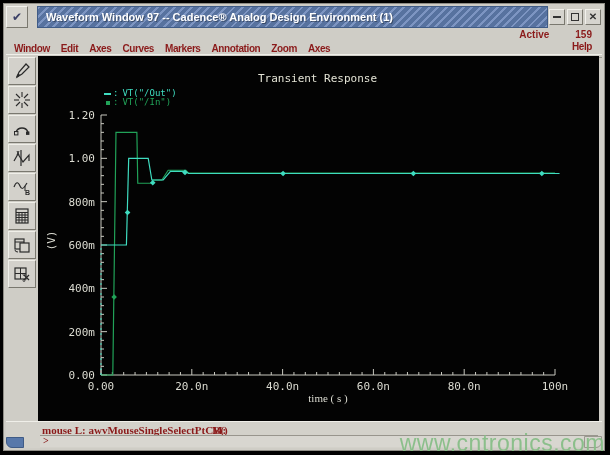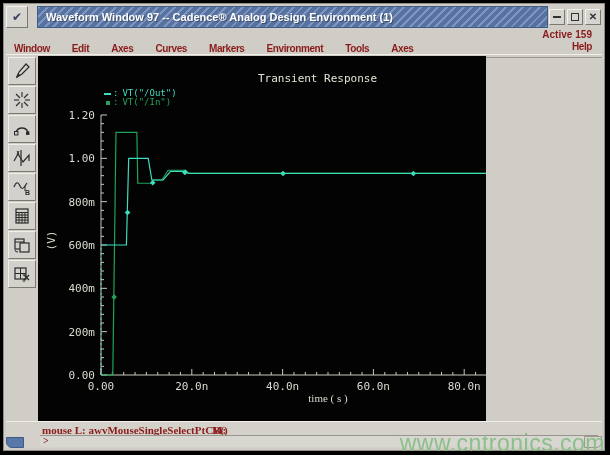--- a/index.html
+++ b/index.html
@@ -30,37 +30,37 @@
   .winbtn{
     width:16px;height:16px;margin:3px 1px 0 1px;background:#d6d4ce;border:1px solid;
     border-color:#f2f1ec #7a786f #7a786f #f2f1ec;box-sizing:border-box;padding:0;
     display:flex;align-items:center;justify-content:center;cursor:pointer;
   }
   .glyph-min{width:8px;height:2px;background:#333;}
   .glyph-max{width:8px;height:8px;border:1.5px solid #333;box-sizing:border-box;}
   .glyph-close{font-size:10px;font-weight:bold;color:#333;line-height:10px;}
   
   .active-row{position:absolute;top:25px;right:12px;height:12px;color:#8b1a1a;
-    font-weight:bold;font-size:10px;display:flex;gap:3px;}
+    font-weight:bold;font-size:10px;display:flex;gap:26px;}
   .menubar{position:absolute;top:37px;left:10px;right:10px;height:14px;
-    display:flex;gap:22px;align-items:center;}
+    display:flex;gap:11px;align-items:center;}
   .menu-item,.menu-help{color:#8b1a1a;font-weight:bold;font-size:10px;letter-spacing:-0.4px;cursor:pointer;white-space:nowrap;}
   .menu-help{position:absolute;top:37px;right:12px;}
   .menu-sep{position:absolute;top:50px;left:2px;right:2px;height:2px;
     border-top:1px solid #f0efe9;border-bottom:1px solid #9a988f;}
   
   .toolbar{position:absolute;left:2px;top:52px;width:32px;bottom:28px;background:#cfcdc6;}
   .tool-btn{
     width:28px;height:28px;margin:1px auto 1px auto;display:flex;align-items:center;justify-content:center;
     background:#d3d1cb;border:1px solid;border-color:#f0efe9 #7a786f #7a786f #f0efe9;
     box-sizing:border-box;cursor:pointer;
   }
   .tool-btn svg{display:block;}
   
-  .plot{position:absolute;left:34px;top:52px;width:448px;height:370px;background:#030303;overflow:hidden;}
+  .plot{position:absolute;left:34px;top:52px;width:561px;height:370px;background:#030303;overflow:hidden;}
   .plot-title{position:absolute;left:0;width:559px;top:16px;text-align:center;
     color:#e4e4d6;font-family:"DejaVu Sans Mono",monospace;font-size:11px;}
   .legend{position:absolute;left:66px;top:33px;font-family:"DejaVu Sans Mono",monospace;font-size:9px;line-height:9px;}
   .legend-row{display:flex;align-items:center;height:9px;}
   .sw{display:inline-block;margin-right:2px;}
   .sw.dash{width:7px;height:2px;}
   .sw.square{width:4px;height:4px;margin-left:2px;margin-right:3px;}
   .legend-colon{margin-right:4px;}
   .ylabel{position:absolute;left:4px;top:178px;color:#dcdcd2;
     font-family:"DejaVu Sans Mono",monospace;font-size:11px;transform:rotate(-90deg);}
@@ -109,22 +109,22 @@
     <span>Active</span>
     <span>159</span>
   </div>
 
   <div class="menubar" id="menu-items">
       <span class="menu-item">Window</span>
       <span class="menu-item">Edit</span>
       <span class="menu-item">Axes</span>
       <span class="menu-item">Curves</span>
       <span class="menu-item">Markers</span>
-      <span class="menu-item">Environment</span>
-      <span class="menu-item">Tools</span>
+      <span class="menu-item">Annotation</span>
+      <span class="menu-item">Zoom</span>
       <span class="menu-item">Axes</span>
     </div>
   <span class="menu-help">Help</span>
   <div class="menu-sep"></div>
 
   <div class="toolbar">
     <div class="tool-btn">
       <svg width="20" height="20" viewBox="0 0 20 20">
         <path d="M5 16 L7 11 L14 3 L17 6 L10 13 Z" fill="none" stroke="#2a2a2a" stroke-width="1.2"></path>
         <path d="M5 16 L7 13" stroke="#2a2a2a" stroke-width="2"></path>

